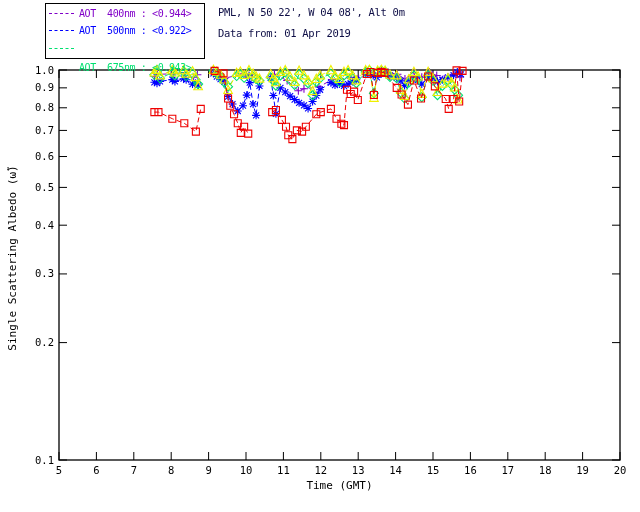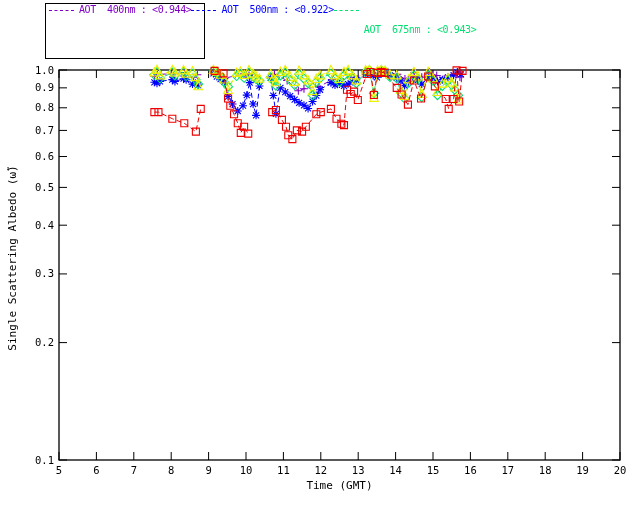--- a/index.html
+++ b/index.html
@@ -2,21 +2,21 @@
 <html><head>
 <meta charset="utf-8">
 <style>
   html,body{margin:0;padding:0;background:#fff;}
   .page{position:relative;width:640px;height:512px;background:#ffffff;overflow:hidden;
         font-family:"DejaVu Sans Mono","Liberation Mono",monospace;}
   #chart{position:absolute;left:0;top:0;}
   #chart text{font-family:"DejaVu Sans Mono","Liberation Mono",monospace;font-size:10.5px;fill:#000;}
   #chart .axis-title{font-size:11px;}
   .legend{position:absolute;left:45px;top:3px;width:160px;height:56px;border:1.5px solid #000;
-          background:#fff;display:flex;flex-direction:row;justify-content:space-around;
+          background:#fff;display:flex;flex-direction:column;justify-content:space-around;
           padding:1px 3px;box-sizing:border-box;z-index:2;}
   .lrow{display:flex;align-items:center;height:10px;}
   .ldash{display:inline-block;width:25px;height:0;border-top:1.4px dashed currentColor;margin-right:5px;flex:none;}
   .ltext{font-size:10px;line-height:10px;white-space:pre;letter-spacing:-0.4px;}
   .header{position:absolute;left:218px;top:2px;z-index:2;}
   .header div{font-size:10.5px;line-height:21px;white-space:pre;letter-spacing:-0.3px;}
 </style>
 </head>
 <body>
 
@@ -141,13 +141,17 @@
       </div>
       <div class="lrow">
         <span class="ldash" style="color: rgb(0, 0, 255);"></span>
         <span class="ltext" style="color: rgb(0, 0, 255);">AOT  500nm : &lt;0.922&gt;</span>
       </div>
       <div class="lrow">
         <span class="ldash" style="color: rgb(0, 224, 112);"></span>
         <span class="ltext" style="color: rgb(0, 224, 112); margin-top: 40px;">AOT  675nm : &lt;0.943&gt;</span>
       </div>
     </div>
+  <div class="header">
+    <div style="color: rgb(13, 13, 69);">PML, N 50 22', W 04 08', Alt 0m</div>
+    <div style="color: rgb(13, 13, 69);">Data from: 01 Apr 2019</div>
+  </div>
 </div>
 
 </body></html>

